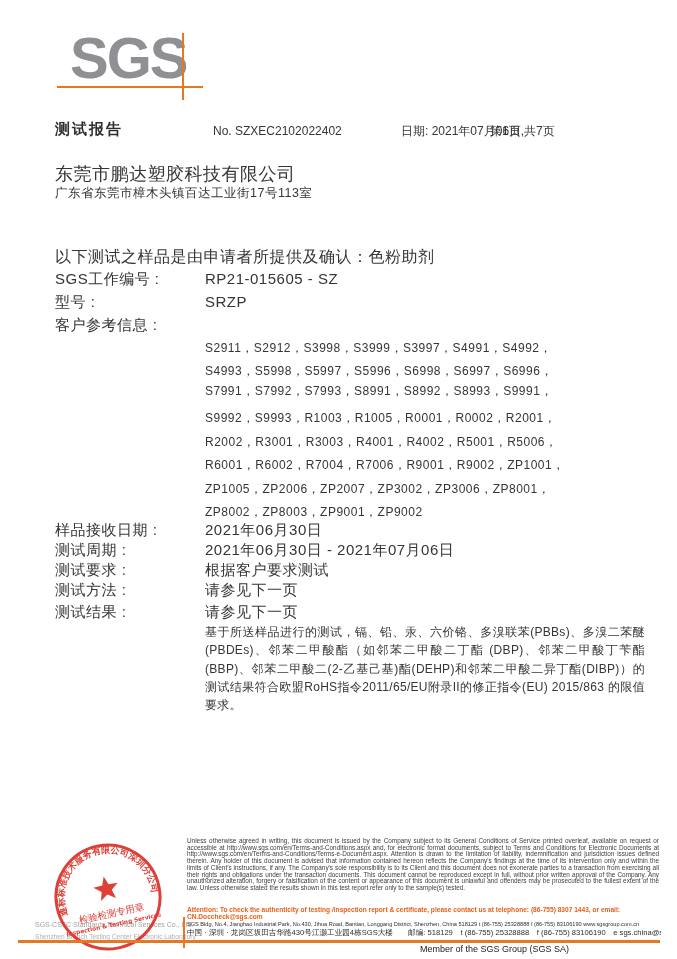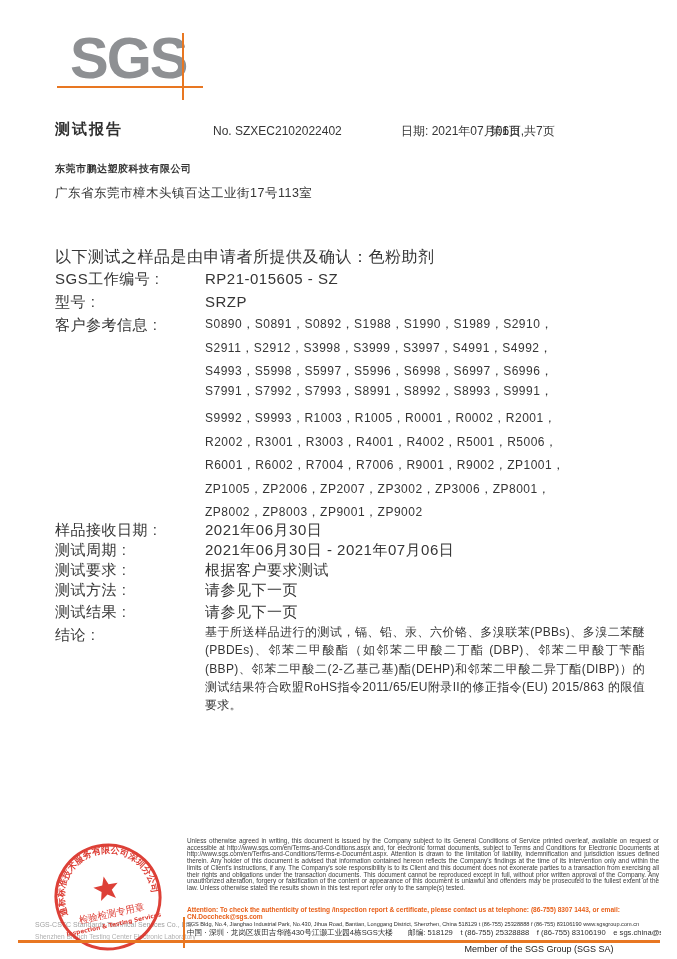--- a/index.html
+++ b/index.html
@@ -9,35 +9,35 @@
   }
   .abs{position:absolute;}
   
   .logo{left:70px;top:28px;font-size:58px;font-weight:bold;color:#8e9093;letter-spacing:-2px;line-height:60px;}
   .rule{background:#e87722;}
   .title{left:55px;top:120px;font-size:15px;font-weight:bold;letter-spacing:2px;color:#2f2f2f;text-align:center;}
   .repno{left:213px;top:124px;font-size:12px;}
   .repdate{left:361px;top:123px;font-size:12px;margin-left:40px;}
   .pageind{left:490px;top:123px;font-size:12px;}
   
-  .company{left:55px;top:162px;font-size:10px;letter-spacing:0.5px;font-weight:bold;}
+  .company{left:55px;top:162px;font-size:18px;letter-spacing:0.5px;}
   .addr{left:55px;top:185px;font-size:12.5px;letter-spacing:0.5px;}
   .intro{left:55px;top:247px;font-size:16px;letter-spacing:0.5px;}
   
   .row{position:absolute;left:55px;width:605px;font-size:15px;}
   .row .lbl{display:inline-block;letter-spacing:0.5px;}
   .row .val{position:absolute;left:150px;letter-spacing:0.5px;white-space:nowrap;}
   .refline{position:absolute;left:205px;font-size:12px;letter-spacing:0.5px;white-space:nowrap;}
   .conclusion{position:absolute;left:205px;top:623px;width:440px;font-size:12px;line-height:18.3px;letter-spacing:0.3px;text-align:justify;}
   
   .legal{left:187px;top:838px;width:472px;font-size:6.4px;line-height:6.7px;text-align:justify;color:#3d3d3d;}
   .attention{left:187px;top:906px;width:472px;font-size:6.6px;line-height:7px;font-weight:bold;color:#e8601a;}
   .addr-en{left:187px;top:921px;width:480px;font-size:5.6px;color:#2f2f2f;white-space:nowrap;}
   .addr-cn{left:187px;top:928px;width:480px;font-size:7.6px;color:#2f2f2f;white-space:nowrap;}
-  .member{left:420px;top:944px;width:238px;font-size:9px;text-align:center;color:#222222;}
+  .member{left:420px;top:944px;width:238px;font-size:9px;text-align:left;color:#222222;}
   .foot-co1{left:35px;top:921px;width:160px;font-size:7px;color:#a2a2a2;}
   .foot-co2{left:35px;top:933px;width:170px;font-size:6.6px;color:#b0b0b0;}
   .stamp{left:47px;top:841px;}
 </style>
 </head>
 <body>
 
 <div class="page">
 
   <div class="abs logo">SGS</div>
@@ -58,21 +58,20 @@
     <span class="lbl">SGS工作编号 :</span>
     <span class="val">RP21-015605 - SZ</span>
   </div>
   <div class="row" style="top:316px">
     <span class="lbl">客户参考信息 :</span>
   </div>
   <div class="row" style="top:293px">
     <span class="lbl">型号 :</span>
     <span class="val">SRZP</span>
   </div>
-  <div class="refline" style="top:316px">S0890，S0891，S0892，S1988，S1990，S1989，S2910，</div>
   <div class="refline" style="top:339.5px">S2911，S2912，S3998，S3999，S3997，S4991，S4992，</div>
   <div class="refline" style="top:363px">S4993，S5998，S5997，S5996，S6998，S6997，S6996，</div>
   <div class="refline" style="top:383px">S7991，S7992，S7993，S8991，S8992，S8993，S9991，</div>
   <div class="refline" style="top:410px">S9992，S9993，R1003，R1005，R0001，R0002，R2001，</div>
   <div class="refline" style="top:433.5px">R2002，R3001，R3003，R4001，R4002，R5001，R5006，</div>
   <div class="refline" style="top:457px">R6001，R6002，R7004，R7006，R9001，R9002，ZP1001，</div>
   <div class="refline" style="top:480.5px">ZP1005，ZP2006，ZP2007，ZP3002，ZP3006，ZP8001，</div>
   <div class="refline" style="top:504px">ZP8002，ZP8003，ZP9001，ZP9002</div>
 
   <div class="row" style="top:521px">
@@ -87,23 +86,20 @@
     <span class="lbl">测试要求 :</span>
     <span class="val">根据客户要求测试</span>
   </div>
   <div class="row" style="top:581px">
     <span class="lbl">测试方法 :</span>
     <span class="val">请参见下一页</span>
   </div>
   <div class="row" style="top:603px">
     <span class="lbl">测试结果 :</span>
     <span class="val">请参见下一页</span>
-  </div>
-  <div class="row" style="top:626px">
-    <span class="lbl">结论 :</span>
   </div>
   <div class="conclusion">基于所送样品进行的测试，镉、铅、汞、六价铬、多溴联苯(PBBs)、多溴二苯醚(PBDEs)、邻苯二甲酸酯（如邻苯二甲酸二丁酯 (DBP)、邻苯二甲酸丁苄酯(BBP)、邻苯二甲酸二(2-乙基己基)酯(DEHP)和邻苯二甲酸二异丁酯(DIBP)）的测试结果符合欧盟RoHS指令2011/65/EU附录II的修正指令(EU) 2015/863 的限值要求。</div>
 
   <div class="abs foot-co1">SGS-CSTC Standards Technical Services Co., Ltd.</div>
   <div class="abs foot-co2">Shenzhen Branch Testing Center Electronic Laboratory</div>
 
   <svg class="abs stamp" width="122" height="116" viewBox="0 0 122 116">
     <g transform="rotate(-12 61 56)" opacity="0.88">
       <circle cx="61" cy="56" r="52" fill="none" stroke="#d9261c" stroke-width="3"></circle>
       <path id="seal-arc" d="M 19.7 71.05 A 44 44 0 1 1 102.3 71.05" fill="none"></path>

